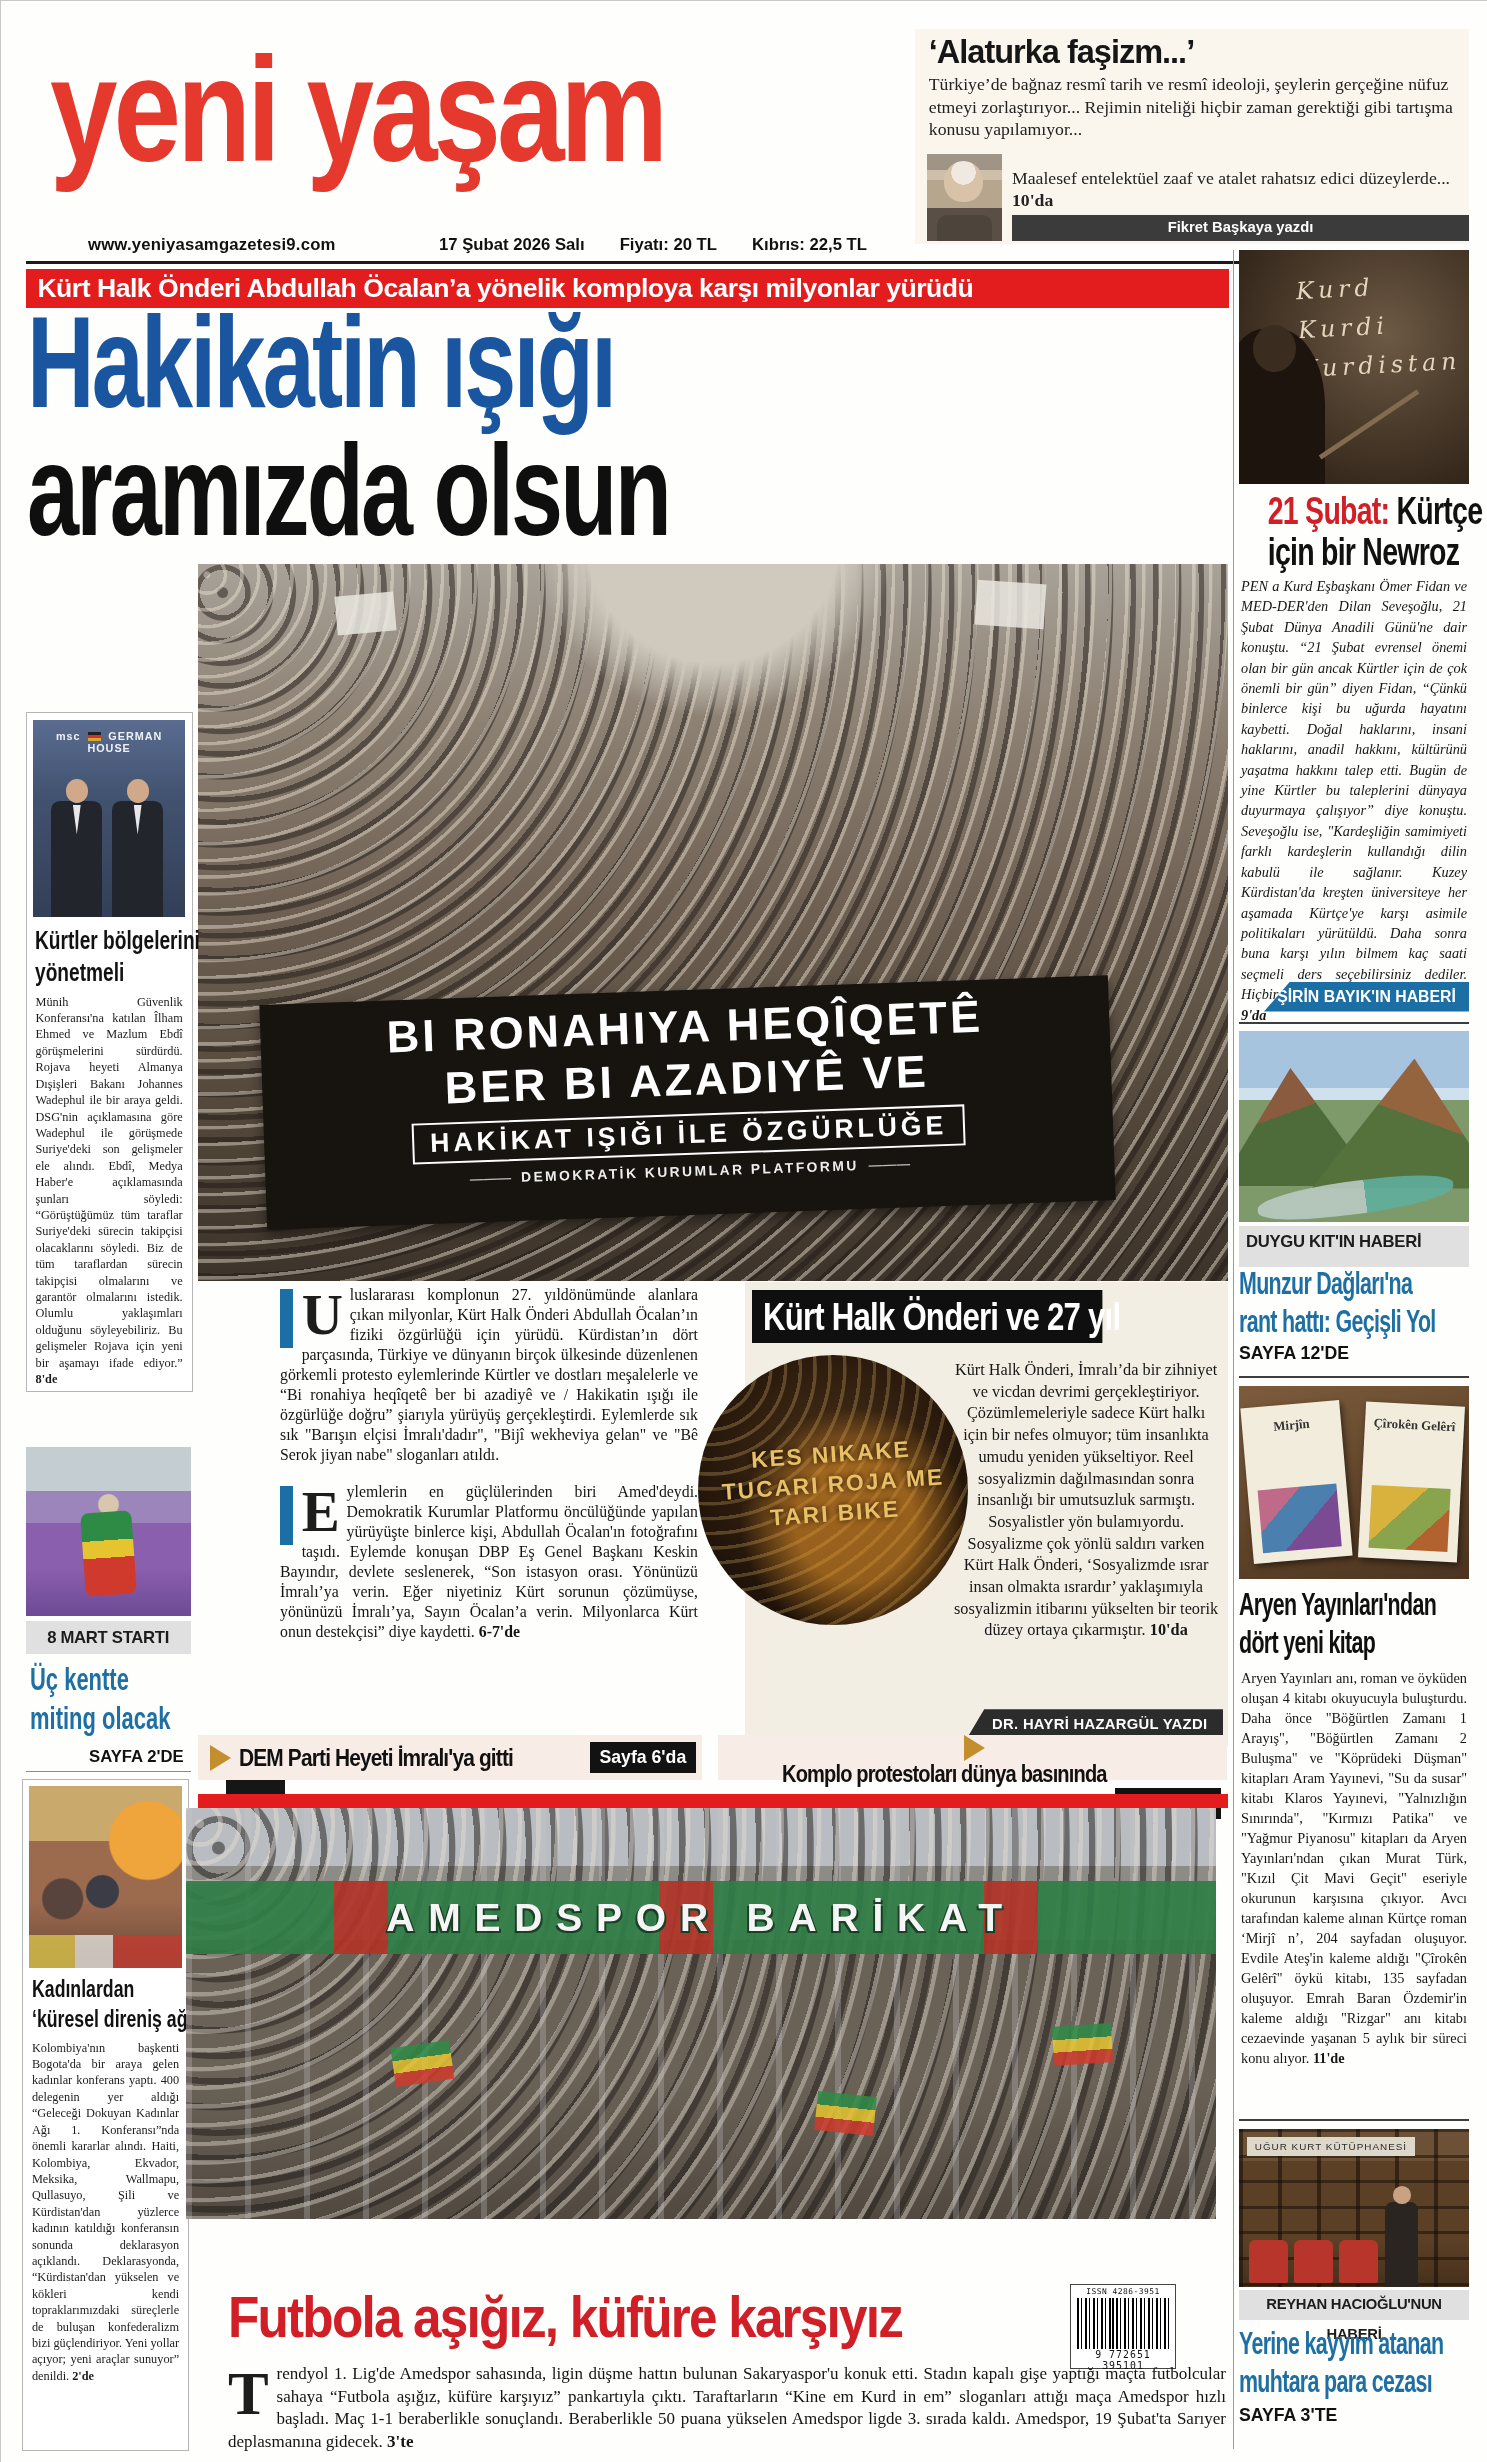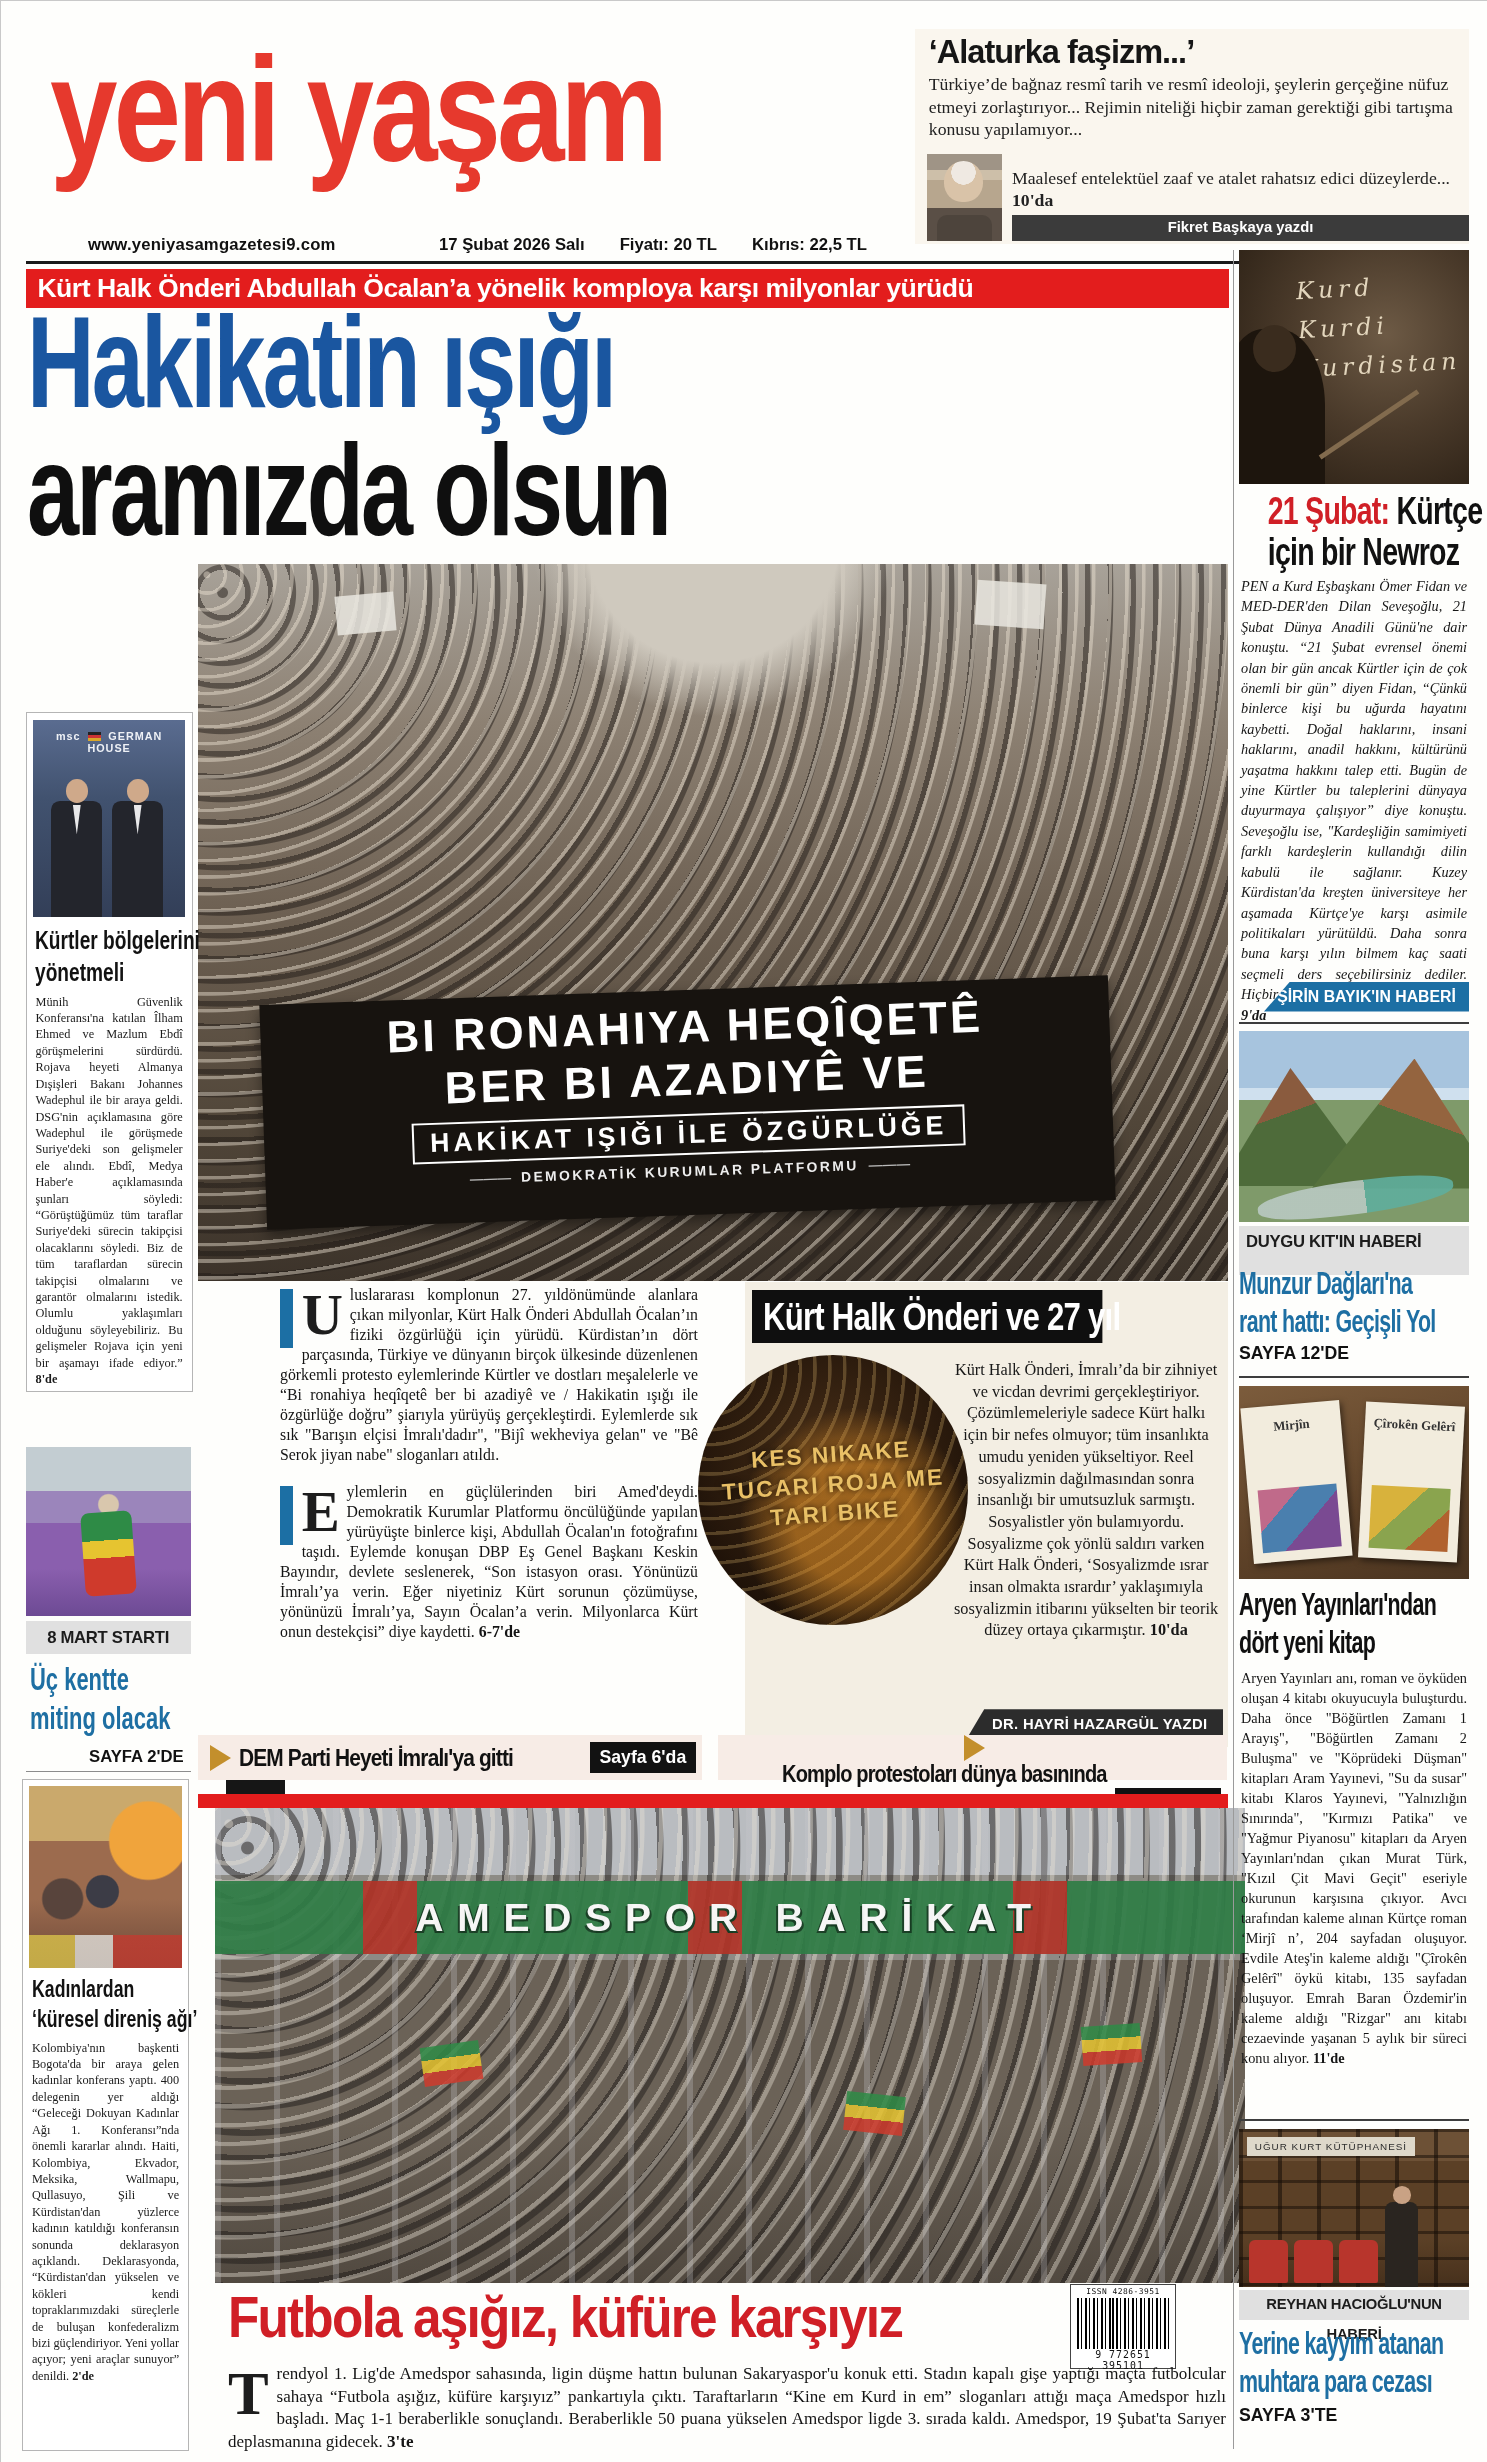--- a/index.html
+++ b/index.html
@@ -124,21 +124,21 @@
   .tri{width:0;height:0;border-top:13.8px solid transparent;border-bottom:13.8px solid transparent;
       border-left:21.7px solid #c38f2c;margin:0 7.9px 0 11.8px;flex:0 0 auto;}
   .strip-label{font-size:24.6px;font-weight:bold;letter-spacing:-1px;white-space:nowrap;
       transform:scaleX(.85);transform-origin:0 50%;}
   .strip-badge{margin-left:auto;background:#121212;color:#fff;font-size:17.7px;font-weight:bold;
       padding:4.9px 9.9px;margin-right:5.9px;white-space:nowrap;flex:0 0 auto;}
 
   
   .blk-square{left:225px;top:1779px;width:59px;height:43px;background:#161616;}
   .sports-redbar{left:197px;top:1793px;width:1030px;height:13.8px;background:#e31d1d;}
-  .stadium{left:214px;top:1807px;width:1030px;height:475px;overflow:hidden;
+  .stadium{left:185px;top:1807px;width:1030px;height:411px;overflow:hidden;
       background:
         repeating-linear-gradient(90deg, rgba(200,200,205,.28) 0 5.9px, rgba(0,0,0,0) 5.9px 59px),
         repeating-radial-gradient(circle at 13.8px 15.8px, rgba(235,228,215,.4) 0 3.9px, rgba(0,0,0,0) 4.9px 18.7px),
         repeating-radial-gradient(circle at 32.5px 40px, rgba(30,26,24,.5) 0 5.9px, rgba(0,0,0,0) 6.9px 25.6px),
         linear-gradient(180deg,#b9bcc0 0 14%,#8d8b85 14% 32%,#6b6257 32% 66%,#514940 100%);}
   .stad-banner{position:absolute;left:0;right:0;top:73px;height:73px;color:#fff;font-weight:bold;
       font-size:39px;letter-spacing:13.8px;text-align:center;line-height:73px;white-space:nowrap;
       text-shadow:2px 2px 0 #123a1f, -2px 2px 0 #123a1f;
       background:repeating-linear-gradient(90deg,#2f7d46 0 148px,#b13428 148px 202px,#2f7d46 202px 325px);opacity:.92;}
   .stad-flag{position:absolute;width:59px;height:39px;background:linear-gradient(180deg,#2e8b46 0 34%,#e6c430 34% 66%,#cf3a2c 66% 100%);opacity:.85;}
@@ -177,21 +177,21 @@
   .badge-sirin{left:1263px;top:981px;width:205px;height:29.6px;font-size:15.8px;line-height:29.6px;}
   .rrule{left:1238px;width:230px;height:2px;background:#3d3d3d;}
   .mountain{left:1238px;top:1030px;width:230px;height:191px;overflow:hidden;
       background:linear-gradient(180deg,#a7c4de 0 30%,#cfe0ee 30% 36%,#7f9a6a 36% 100%);}
   .mt1{position:absolute;left:-19.7px;top:37px;width:158px;height:118px;background:linear-gradient(160deg,#8a5b3e 0 40%,#4e6b3a 40% 100%);
       clip-path:polygon(0 100%,45% 0,100% 100%);}
   .mt2{position:absolute;right:-29.6px;top:27.6px;width:187px;height:130px;background:linear-gradient(200deg,#94643f 0 45%,#55713c 45% 100%);
       clip-path:polygon(0 100%,55% 0,100% 100%);}
   .river{position:absolute;left:17.7px;bottom:7.9px;width:197px;height:33px;background:linear-gradient(90deg,#b9c9c2 0 55%,#5fae9d 55% 100%);
       border-radius:50% 40% 50% 40%;transform:rotate(-7deg);opacity:.9;}
-  .badge-duygu{left:1238px;top:1225px;width:230px;height:49px;font-size:16.7px;line-height:31.5px;padding-left:6.9px;box-sizing:border-box;}
+  .badge-duygu{left:1238px;top:1225px;width:230px;height:41px;font-size:16.7px;line-height:31.5px;padding-left:6.9px;box-sizing:border-box;}
   .rc-hl .ln{font-size:31.5px;line-height:38px;font-weight:800;letter-spacing:-1px;white-space:nowrap;
       transform:scaleX(.68);transform-origin:0 0;}
   .munzur-hl{left:1238px;top:1263px;color:#1e6fa3;}
   .blue-hl .ln{color:#1e6fa3;}
   .black-hl .ln{color:#101010;}
   .sayfa-right{left:1238px;font-size:17.7px;font-weight:bold;color:#111;}
   .books{left:1238px;top:1385px;width:230px;height:193px;overflow:hidden;
       background:linear-gradient(160deg,#7c5c3c 0%,#5e4228 60%,#4a3420 100%);}
   .book{position:absolute;top:17.7px;width:99px;height:156px;background:#f2ecdd;box-shadow:2px 3px 5.9px rgba(0,0,0,.5);
       font-family:"Liberation Serif",serif;text-align:center;}

